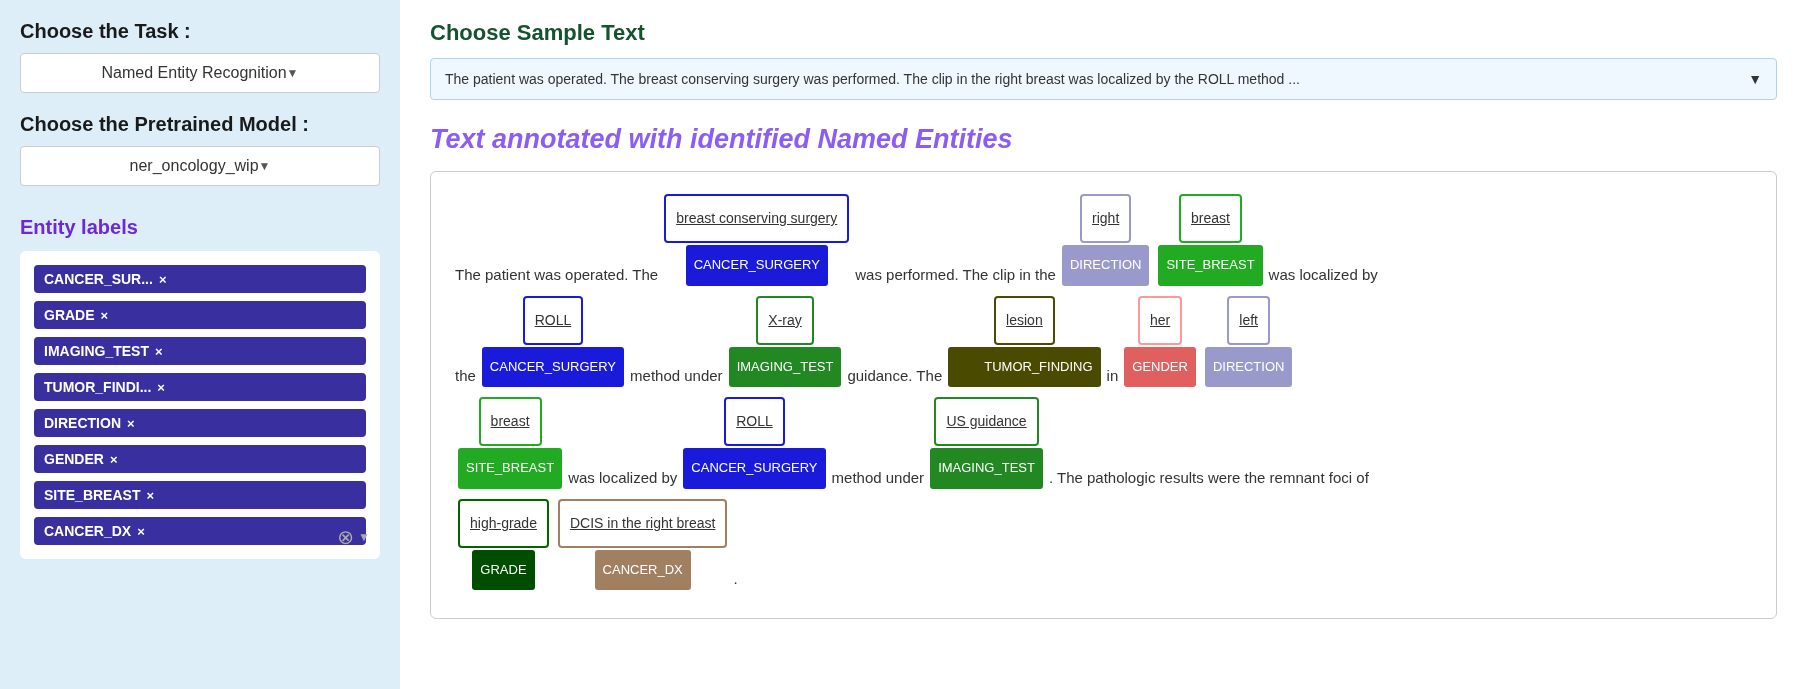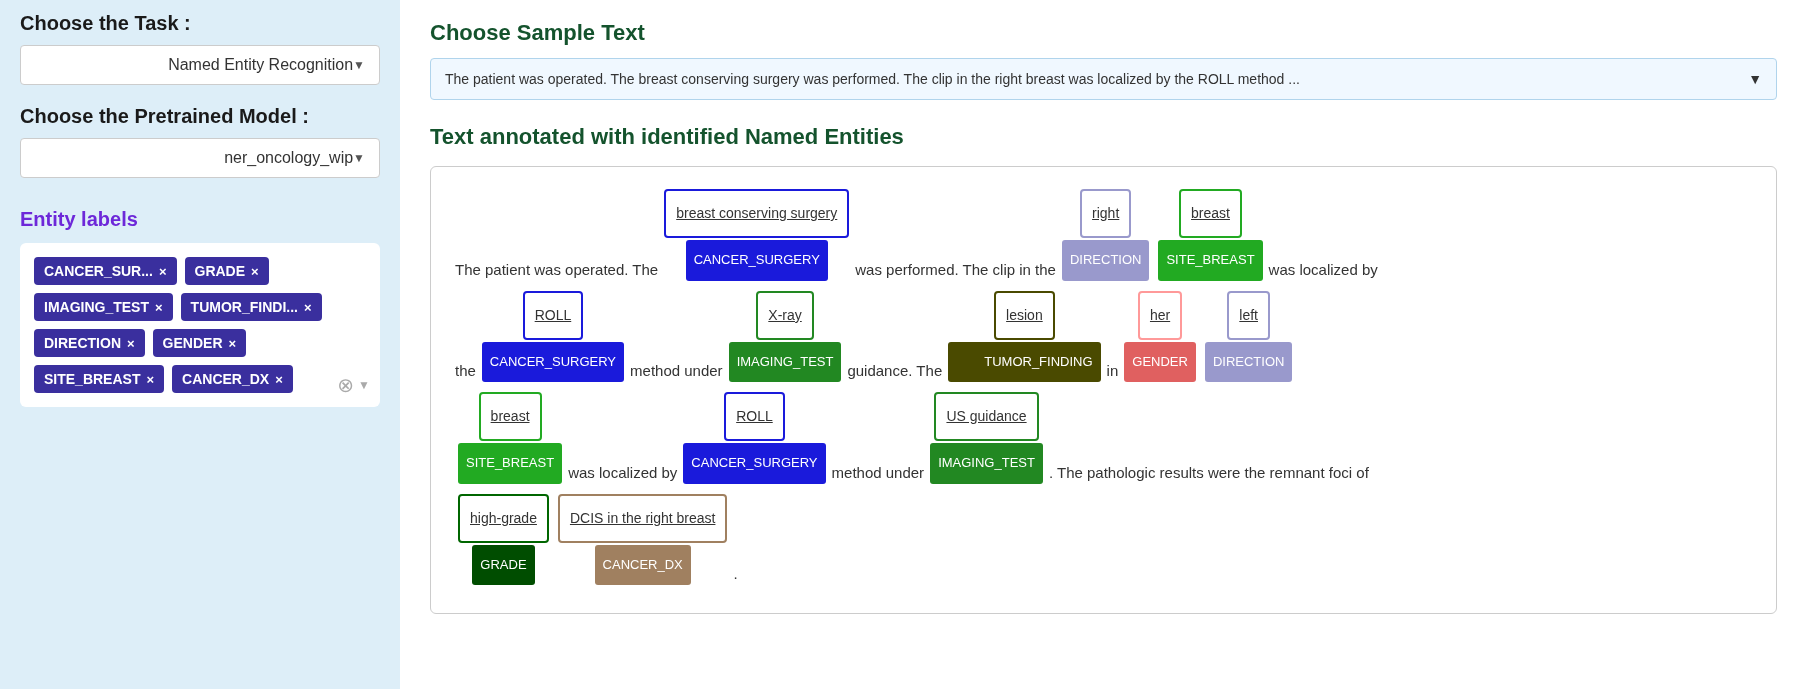--- a/index.html
+++ b/index.html
@@ -3,40 +3,40 @@
   <meta charset="utf-8">
   <style>
     * { box-sizing: border-box; margin: 0; padding: 0; }
     body { font-family: Arial, sans-serif; background: #e8f4fc; display: flex; height: 689px; overflow: hidden; }
 
     
     #sidebar {
       width: 400px;
       min-width: 400px;
       background: #ddeef8;
-      padding: 12px 20px;
+      padding: 20px 20px;
       display: flex;
       flex-direction: column;
       gap: 20px;
     }
 
     .sidebar-section-title {
       font-size: 20px;
       font-weight: bold;
       color: #1a1a1a;
       margin-bottom: 10px;
     }
 
     .dropdown-wrapper {
       background: white;
       border: 1px solid #ccc;
       border-radius: 4px;
       padding: 10px 14px;
       display: flex;
-      justify-content: flex-end;
+      justify-content: center;
       align-items: center;
       cursor: pointer;
       font-size: 16px;
       color: #333;
     }
 
     .dropdown-arrow {
       font-size: 12px;
       color: #555;
     }
@@ -53,20 +53,21 @@
     }
 
     .entity-labels-box {
       background: white;
       border-radius: 6px;
       padding: 14px;
       display: flex;
       flex-wrap: wrap;
       gap: 8px;
       position: relative;
+      flex-direction: column;
     }
 
     .entity-tag {
       background: #3a2f9e;
       color: white;
       border-radius: 4px;
       padding: 6px 10px;
       font-size: 14px;
       font-weight: bold;
       display: flex;
@@ -114,24 +115,25 @@
       font-size: 14px;
       color: #333;
       display: flex;
       justify-content: space-between;
       align-items: flex-end;
       cursor: pointer;
       margin-bottom: 24px;
     }
 
     .annotated-section-title {
-      font-size: 22px;
-      font-weight: bold;
-      color: #14532d;
+      font-size: 27px;
+      font-weight: bold;
+      color: #8b5cf6;
       margin-bottom: 16px;
+      font-style: italic;
     }
 
     .annotation-box {
       border: 1px solid #ccc;
       border-radius: 6px;
       padding: 20px 24px;
       background: white;
       font-size: 15px;
       color: #333;
       line-height: 2.8;

